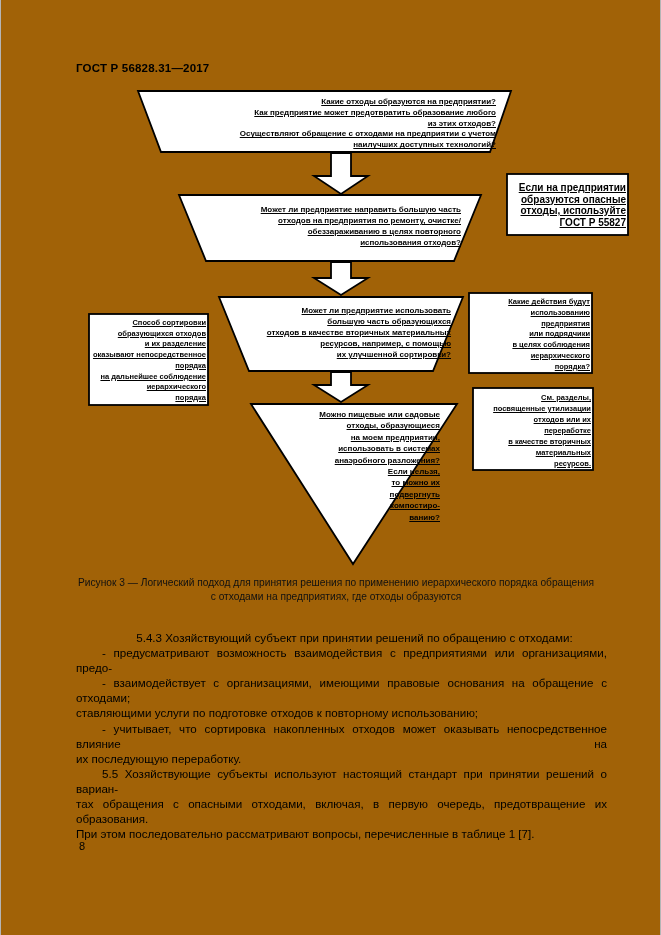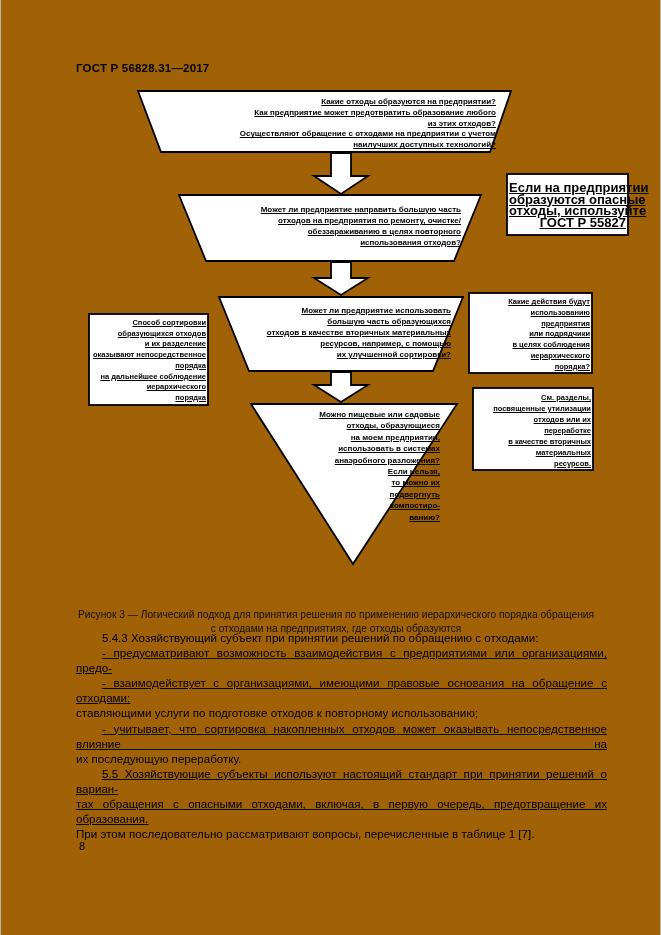--- a/index.html
+++ b/index.html
@@ -9,30 +9,30 @@
     font-family:"Liberation Sans",sans-serif;color:#000;
   }
   .hdr{position:absolute;left:75px;top:62px;font-weight:bold;font-size:11.5px;letter-spacing:.2px;}
   svg.fc{position:absolute;left:0;top:0;}
   .fc-text{position:absolute;font-weight:bold;text-align:right;color:#000;text-decoration:underline;}
   .fc-text div{white-space:nowrap;}
   #t1txt{left:150px;top:97px;width:345px;font-size:8px;line-height:10.8px;}
   #t2txt{left:200px;top:204px;width:260px;font-size:8px;line-height:11px;}
   #t3txt{left:230px;top:305px;width:220px;font-size:8px;line-height:11px;}
   #t4txt{left:261px;top:409px;width:178px;font-size:8px;line-height:11.4px;}
-  #b1txt{left:508px;top:182px;width:117px;font-size:13px;line-height:11.5px;}
+  #b1txt{left:508px;top:182px;width:117px;font-size:10px;line-height:11.5px;}
   #blftxt{left:90px;top:318px;width:115px;font-size:7.5px;line-height:10.7px;}
   #b2txt{left:470px;top:297px;width:119px;font-size:7.5px;line-height:10.8px;}
   #b3txt{left:474px;top:392px;width:116px;font-size:7.5px;line-height:11px;}
   .caption{position:absolute;left:40px;top:576px;width:590px;text-align:center;
-           font-size:10.2px;line-height:13.8px;color:#111;margin-top:32px;}
+           font-size:10.2px;line-height:13.8px;color:#111;}
   .body-text{position:absolute;left:75px;top:630px;width:531px;font-size:11.6px;line-height:15.1px;}
   .bl{min-height:15.1px;}
-  .ind{text-indent:26px;}
-  .jst{text-align:justify;text-align-last:justify;text-decoration:underline;}
+  .ind{text-indent:26px;text-align:center;}
+  .jst{text-align:justify;text-align-last:justify;}
   .pagenum{position:absolute;left:78px;top:840px;font-size:11px;}
 </style>
 </head>
 <body>
 
 <div class="page">
 
   <div class="hdr">ГОСТ Р 56828.31—2017</div>
 
   <svg class="fc" width="661" height="580" viewBox="0 0 661 580">

